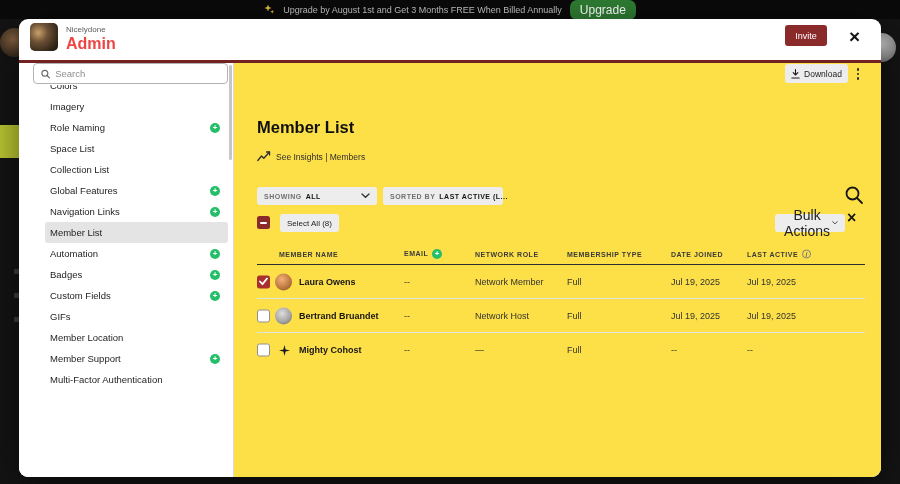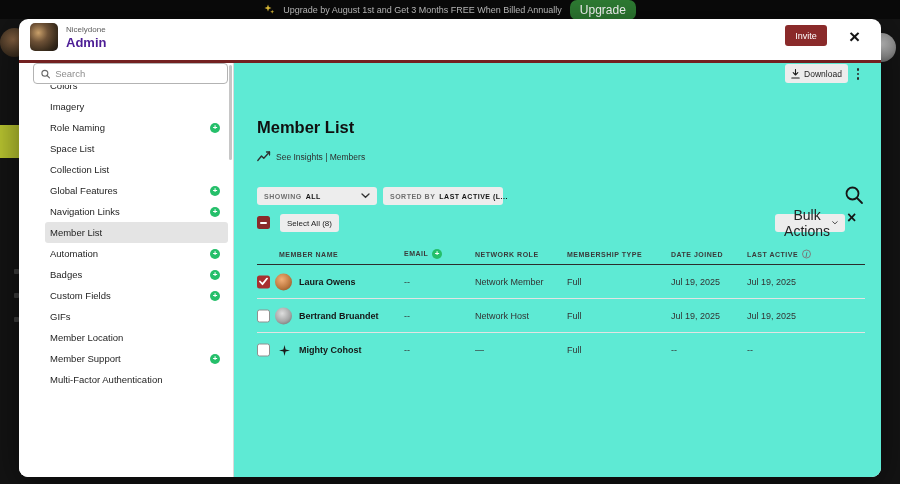--- a/index.html
+++ b/index.html
@@ -27,21 +27,21 @@
   .bg-mark{position:absolute;left:14px;width:5px;height:5px;background:#3f3f3f;border-radius:1px;z-index:1}
   .m1{top:269px}.m2{top:293px}.m3{top:317px}
 
   
   .modal{position:absolute;left:19px;top:19px;width:862px;height:458px;background:#fff;
          border-radius:9px;box-shadow:0 10px 40px rgba(0,0,0,.55);z-index:10;overflow:hidden}
   .modal-header{position:relative;height:41px}
   .org-avatar{position:absolute;left:11px;top:4px;width:28px;height:28px;border-radius:5px;
               background:radial-gradient(circle at 30% 35%,#c9a06a 0%,#6d5136 35%,#3a2c1c 70%,#191410 100%)}
   .org-name{position:absolute;left:47px;top:6px;font-size:8px;color:#5c5c5c}
-  .modal-title{position:absolute;left:47px;top:16px;font-size:13px;font-weight:700;color:#4c1d95}
+  .modal-title{position:absolute;left:47px;top:16px;font-size:16px;font-weight:700;color:#ef4444}
   .invite-btn{position:absolute;left:766px;top:6px;width:42px;height:21px;background:var(--invite-maroon);
               color:#fff;border:none;border-radius:3px;font-size:9px;font-family:inherit;cursor:pointer}
   .modal-close{position:absolute;left:830px;top:5px;font-size:19px;font-weight:700;color:#141414;
                cursor:pointer;line-height:1.4}
   .accent-line{height:3px;background:var(--accent-maroon)}
   .modal-body{display:flex;height:414px}
 
   
   .sidebar{position:relative;width:215px;min-width:215px;border-right:1px solid #dadada;
            background:#fff;overflow:hidden}
@@ -58,21 +58,21 @@
   .sb-item .plus-badge{position:absolute;right:13px;top:50%;transform:translateY(-50%)}
   .sb-section{position:relative;height:21px;margin-top:11px;display:flex;align-items:center;
               padding-left:19px;font-size:7.5px;font-weight:700;letter-spacing:.6px;color:#3f3f3f;cursor:pointer}
   .sb-section svg{position:absolute;right:12px;top:50%;transform:translateY(-50%)}
   .sb-scrollthumb{position:absolute;right:1px;top:2px;width:3px;height:95px;background:#c6c6c6;
                   border-radius:2px;z-index:4}
   .plus-badge{display:inline-flex;width:10px;height:10px;border-radius:50%;background:var(--green);
               color:#fff;font-size:8px;font-weight:700;align-items:center;justify-content:center;line-height:1}
 
   
-  .main{flex:1;position:relative;background:#5eead4;overflow:hidden}
+  .main{flex:1;position:relative;background:#fde047;overflow:hidden}
   .download-btn{position:absolute;left:551px;top:1px;width:63px;height:19px;background:#ededed;border:none;
                 border-radius:3px;display:flex;align-items:center;justify-content:center;gap:4px;
                 font-size:8.5px;color:#1d1d1d;font-family:inherit;cursor:pointer}
   .kebab{position:absolute;left:619px;top:3px;width:10px;height:16px;display:flex;flex-direction:column;
          align-items:center;justify-content:center;gap:2px;cursor:pointer}
   .kebab i{width:2.5px;height:2.5px;background:#2b2b2b;border-radius:50%}
   .page-title{position:absolute;left:23px;top:55px;font-size:16.5px;font-weight:700;color:#101010}
   .insights{position:absolute;left:23px;top:88px;display:flex;align-items:center;gap:5px;cursor:pointer}
   .insights span{font-size:8.5px;color:#2e2e2e;font-weight:500}
   .pill{position:absolute;height:18px;background:#ededed;border-radius:3px;display:flex;align-items:center;

